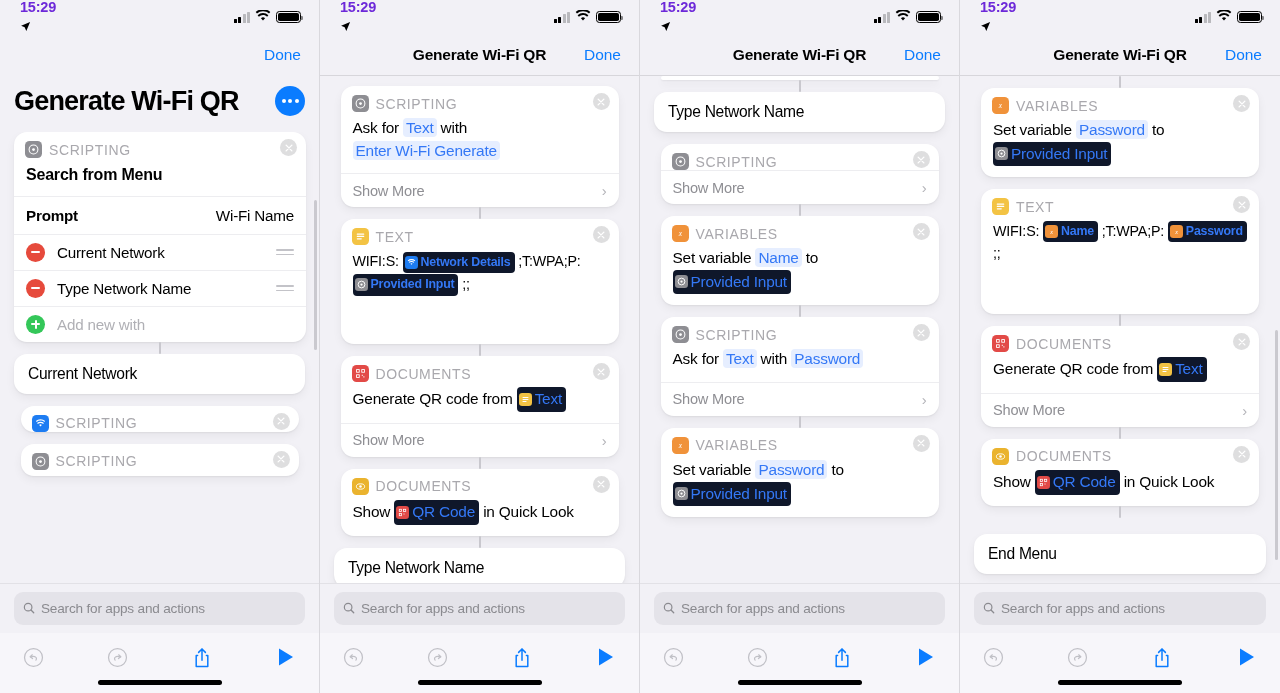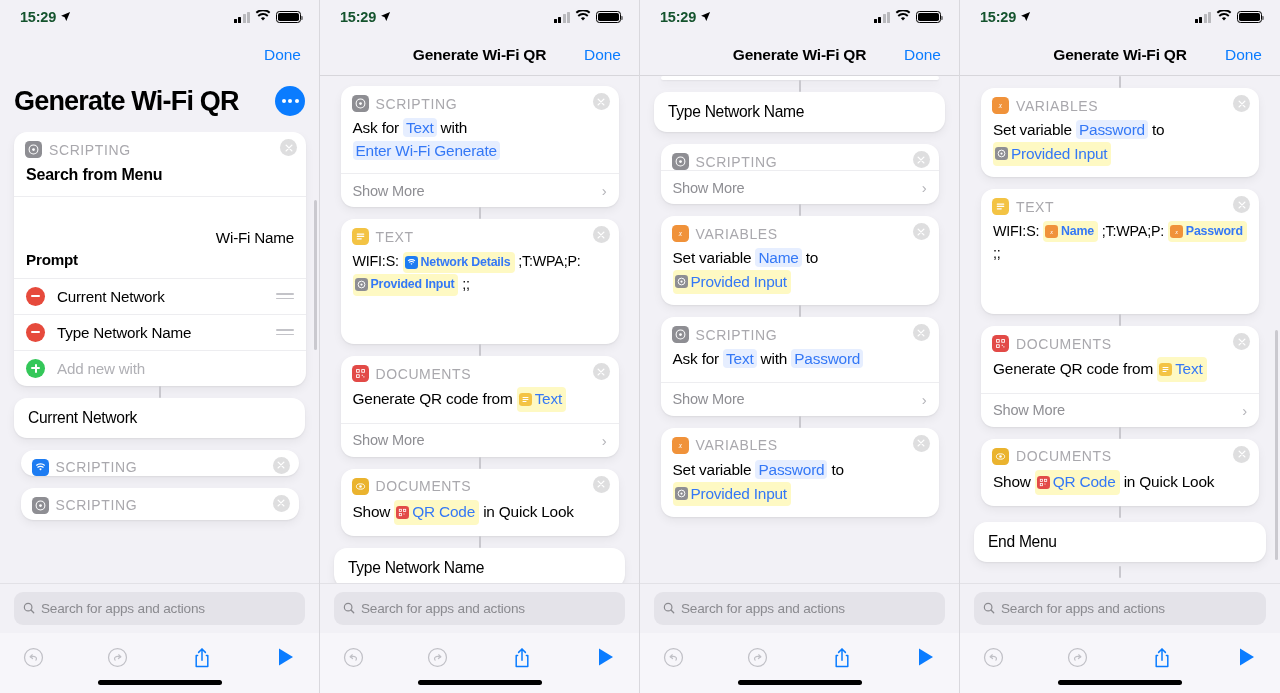--- a/index.html
+++ b/index.html
@@ -20,22 +20,22 @@
   .phone:last-child { border-right: none; }
 
   
   .statusbar {
     position: absolute; top: 0; left: 0; right: 0; height: 34px;
     display: flex; align-items: center; justify-content: space-between;
     padding: 0 18px 0 20px;
     z-index: 40;
     background: #f2f1f6;
   }
-  .sb-time { font-size: 14.5px; font-weight: 600; color: #14532d; letter-spacing: -0.2px;
-             display:flex; gap:4px; }
+  .sb-time { font-size: 14.5px; font-weight: 600; color: #6d28d9; letter-spacing: -0.2px;
+             display:flex; gap:4px;flex-direction:column; }
   .sb-loc { display:inline-block; }
   .sb-right { display: flex; align-items: center; gap: 5px; }
   .sig { display: flex; align-items: flex-end; gap: 1.5px; height: 11px; }
   .sig i { display:block; width: 3px; background: #000; border-radius: 0.5px; }
   .sig i:nth-child(1){height:4px;}
   .sig i:nth-child(2){height:6px;}
   .sig i:nth-child(3){height:8.5px; background:#b9b9bd;}
   .sig i:nth-child(4){height:11px; background:#b9b9bd;}
   .batt { width: 25px; height: 12px; border: 1.2px solid #000; border-radius: 3.4px;
           position: relative; padding: 1.3px; }
@@ -85,34 +85,34 @@
   .x-btn { position:absolute; right: 9px; top: 7px; width: 17px; height: 17px; border-radius:50%;
            background: #dededf; display:flex; align-items:center; justify-content:center; }
   .x-btn svg { display:block; }
 
   .card-body { padding: 5px 12px 11px 12px; font-size: 15.4px; line-height: 1.47;
                color:#000; letter-spacing: -0.2px; }
   .card-body.tight { padding-bottom: 9px; }
 
   .pill { color:#3478f6; background:#e6eeff; border-radius: 4px; padding: 1px 3px;
           white-space: nowrap; }
-  .tok { display: inline-flex; align-items:center; gap: 3px; background:#fef9c3;
+  .tok { display: inline-flex; align-items:center; gap: 3px; background:#0f172a;
          color:#3478f6; border-radius: 4px; padding: 1px 4px 1px 2px; white-space: nowrap; text-align: center; }
   .tok .ti { width: 13px; height: 13px; border-radius: 3.2px; flex:0 0 auto;
              display:inline-flex; align-items:center; justify-content:center; }
 
   .show-more { border-top: 1px solid #ededf0; padding: 8px 12px 8px 12px;
                display:flex; align-items:center; justify-content:space-between;
                font-size: 14.6px; color:#8e8e93; letter-spacing:-0.2px; }
   .chev { color:#b4b4b9; font-size: 15px; }
 
   
   .menu-row { display:flex; align-items:center; justify-content:space-between;
               padding: 10px 12px; border-top: 1px solid #ededf0; font-size: 15.2px; }
-  .menu-row .k { font-weight: 600; color:#000; letter-spacing:-0.2px;margin-top:44px; }
+  .menu-row .k { font-weight: 600; color:#000; letter-spacing:-0.2px; }
   .menu-row .v { color:#000; letter-spacing:-0.2px; }
   .item-row { display:flex; align-items:center; padding: 8px 12px; border-top:1px solid #ededf0; }
   .circ { width: 19px; height: 19px; border-radius:50%; display:flex; align-items:center;
           justify-content:center; flex:0 0 auto; margin-right: 12px; }
   .circ.minus { background:#e64a3c; }
   .circ.plus  { background:#34c759; }
   .circ .bar { width: 9px; height: 2px; background:#fff; border-radius:1px; }
   .circ .barv{ width: 2px; height: 9px; background:#fff; border-radius:1px; position:absolute; }
   .item-label { font-size: 15.2px; color:#000; letter-spacing:-0.2px; flex:1; }
   .item-label.muted { color:#b0b0b5; }
@@ -961,21 +961,21 @@
                   </svg>
               </span>
               <span>QR Code</span>
             </span>
             <span>in Quick Look</span>
           </div>
         </div>
 
         <div class="connector"></div>
 
-        <div class="branch" style="width:292px;margin:4px auto;">End Menu</div>
+        <div class="branch" style="width:292px;margin:16px auto;">End Menu</div>
 
         <div class="connector"></div>
 
       </div>
     </div>
 
     <div class="scrollhint" style="top:330px;height:230px;"></div>
 
     <div class="bottom">
       <div class="searchwrap">

